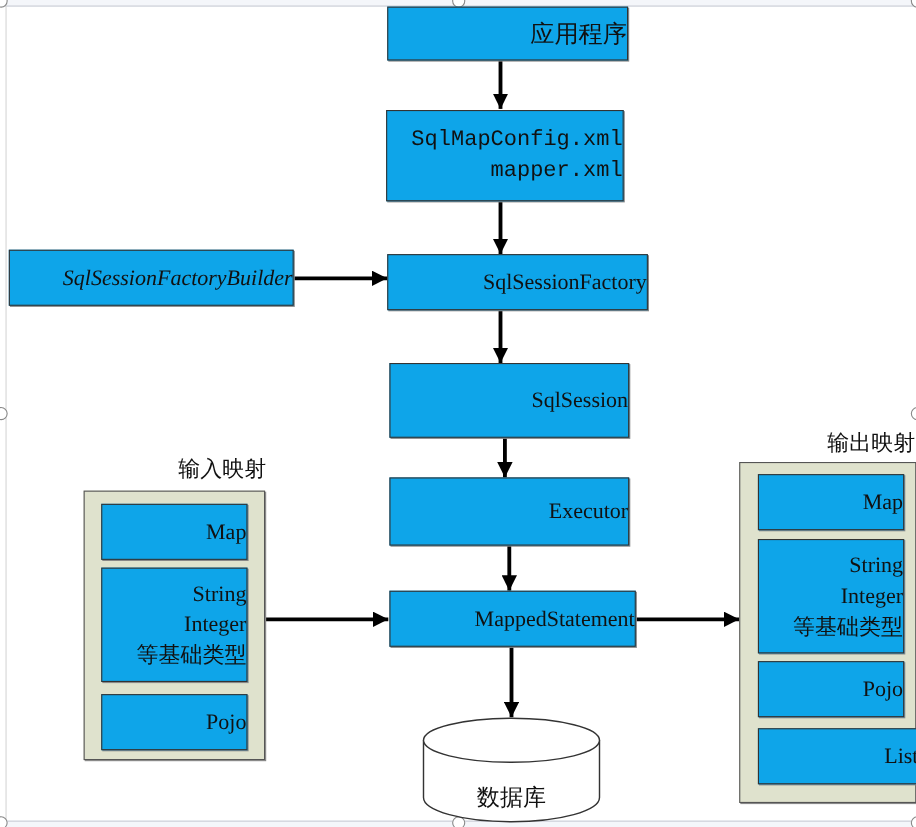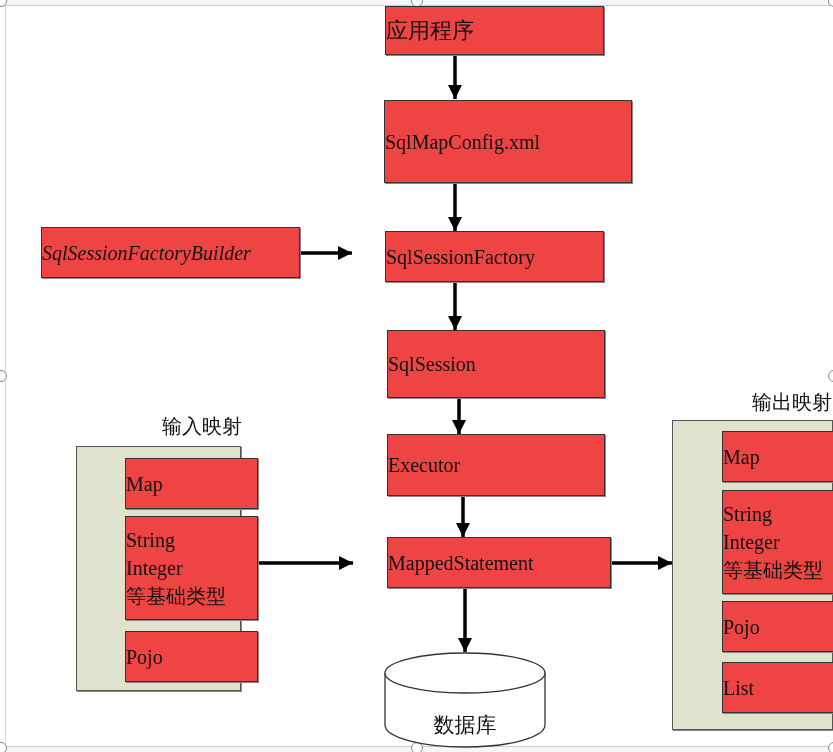--- a/index.html
+++ b/index.html
@@ -2,23 +2,23 @@
 <html><head>
 <meta charset="utf-8">
 <style>
   html, body { margin:0; padding:0; background:#fff; }
   body { width:833px; height:752px; position:relative; overflow:hidden;
          font-family: "Liberation Serif", "DejaVu Serif", serif; color:#111; }
   .frame-top { position:absolute; left:0; top:0; width:833px; height:5px; border-bottom:1px solid #c9ccd4; background:#f4f6fa; }
   .frame-bottom { position:absolute; left:0; top:746px; width:833px; height:6px; border-top:1px solid #c9ccd4; background:#f4f6fa; }
   .frame-left { position:absolute; left:5px; top:5px; width:1px; height:741px; background:#d6d6d6; }
   .handle { position:absolute; width:10px; height:10px; border-radius:50%; border:1px solid #888; background:#fff; }
-  .box { position:absolute; border:1px solid #333; background:#ef4444; box-sizing:border-box;
-         display:flex; flex-direction:column; align-items:flex-start; justify-content:center;
-         font-size:20px; line-height:28px; text-align:center; box-shadow:1px 1px 0 #888;margin-left:33px; }
+  .box { position:absolute; border:1px solid #333; background:#0ea5e9; box-sizing:border-box;
+         display:flex; flex-direction:column; align-items:flex-end; justify-content:center;
+         font-size:20px; line-height:28px; text-align:center; box-shadow:1px 1px 0 #888; }
   .panel { position:absolute; background:#dfe2cd; border:1px solid #555; box-sizing:border-box; box-shadow:1px 1px 0 #888; }
   .panel-title { position:absolute; font-size:20px; text-align:right; }
   svg.arrows { position:absolute; left:0; top:0; }
   .db-label { position:absolute; font-size:21px; text-align:center; width:160px;margin-top:16px; }
 </style>
 </head>
 <body>
 
 <div class="frame-top"></div>
 <div class="frame-bottom"></div>
@@ -54,29 +54,30 @@
   <g>
     <path d="M385,673 L385,725 A80,22 0 0 0 545,725 L545,673" fill="#fff" stroke="#333" stroke-width="1.3"></path>
     <ellipse cx="465" cy="673" rx="80" ry="20" fill="#fff" stroke="#333" stroke-width="1.3"></ellipse>
   </g>
 </svg>
 
 <div class="box" style="left:352px;top:6px;width:219px;height:49px;font-size:22px;">
   <span>应用程序</span>
 </div>
 
-<div class="box" style="left:351px;top:100px;width:248px;height:83px;">
+<div class="box" style="left:351px;top:100px;width:216px;height:83px;font-family:Liberation Mono, monospace;">
   <span>SqlMapConfig.xml</span>
+  <span>mapper.xml</span>
 </div>
 
 <div class="box" style="left:8px;top:227px;width:259px;height:51px;font-style:italic;">
   <span>SqlSessionFactoryBuilder</span>
 </div>
 
-<div class="box" style="left:352px;top:231px;width:219px;height:51px;">
+<div class="box" style="left:352px;top:231px;width:237px;height:51px;">
   <span>SqlSessionFactory</span>
 </div>
 
 <div class="box" style="left:354px;top:330px;width:218px;height:68px;">
   <span>SqlSession</span>
 </div>
 
 <div class="box" style="left:354px;top:434px;width:218px;height:62px;">
   <span>Executor</span>
 </div>

